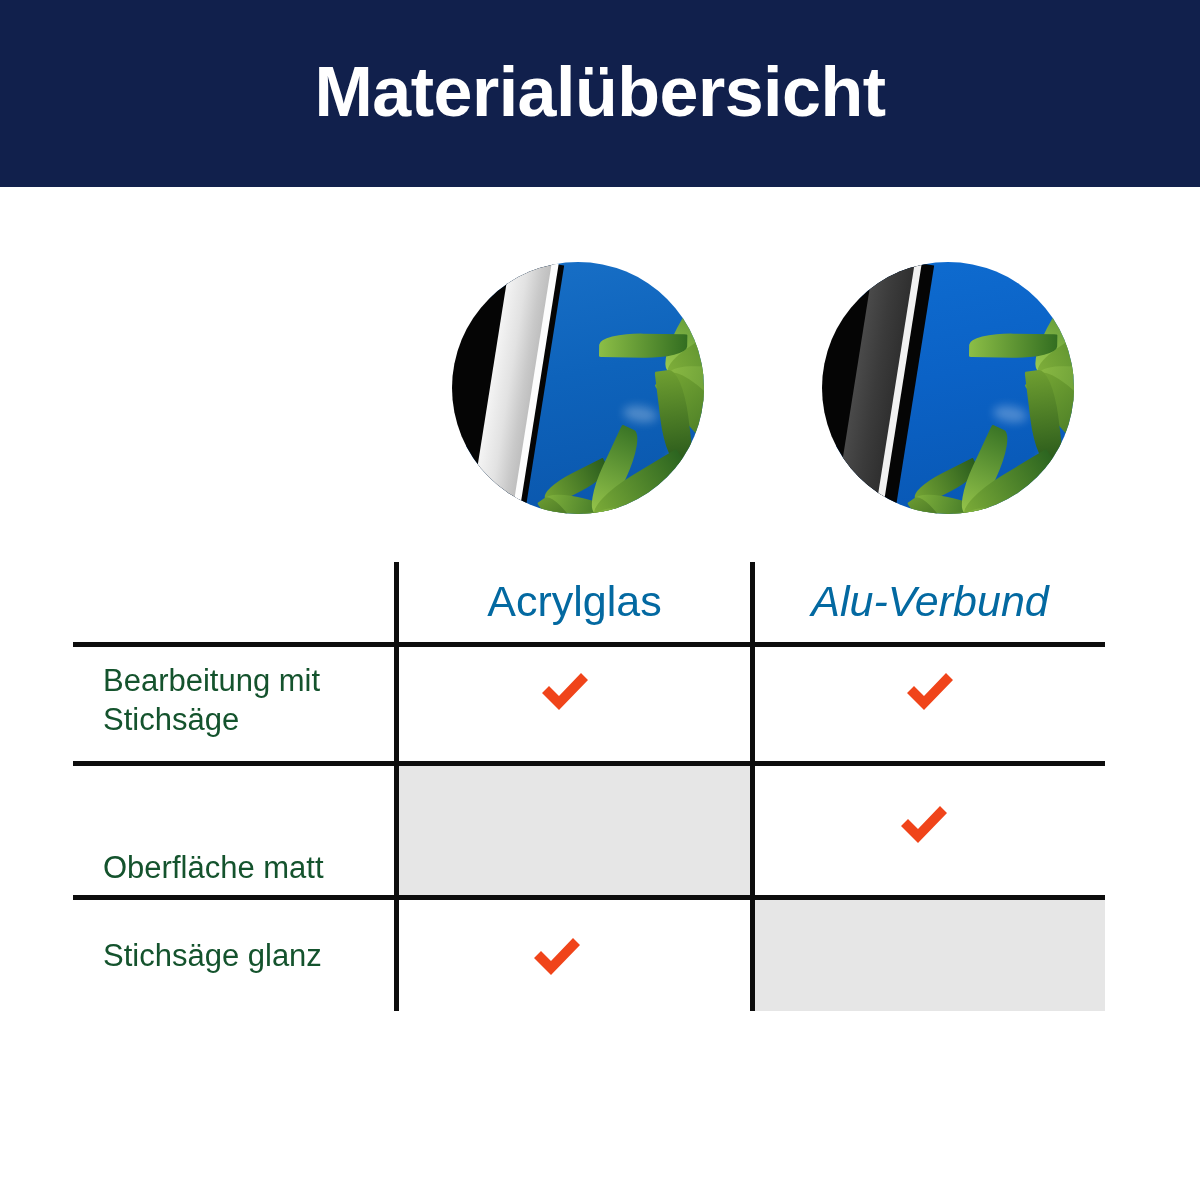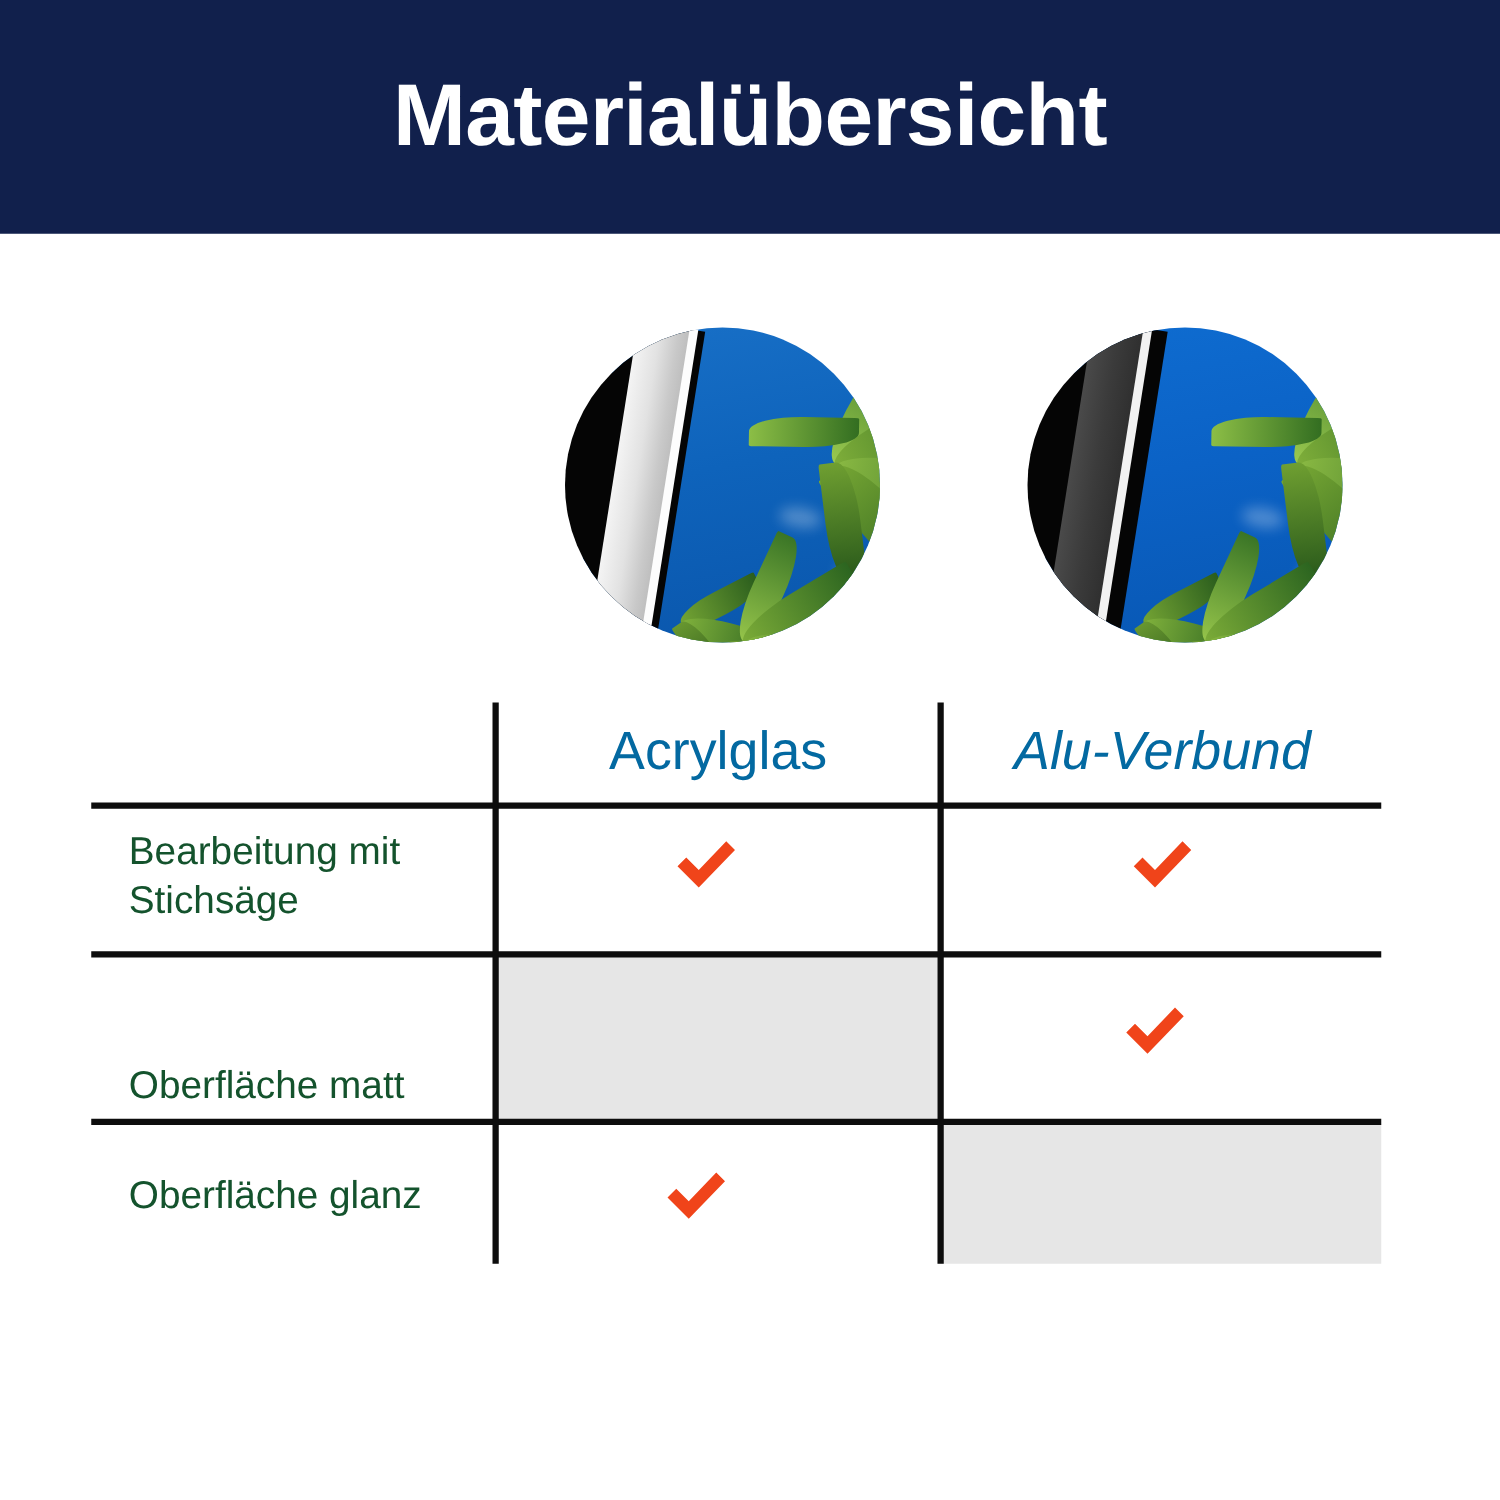--- a/index.html
+++ b/index.html
@@ -365,21 +365,21 @@
       <div class="vline vl-2"></div>
 
       <div class="col-head ch-1">Acrylglas</div>
       <div class="col-head ch-2">Alu-Verbund</div>
 
       <div class="row-label rl-1">
         <div>Bearbeitung mit</div>
         <div>Stichsäge</div>
       </div>
       <div class="row-label rl-2">Oberfläche matt</div>
-      <div class="row-label rl-3">Oberfläche glanz</div>
+      <div class="row-label rl-3">Stichsäge glanz</div>
 
       <div class="check ck-r1c1">
         <svg viewBox="0 0 58 58" xmlns="http://www.w3.org/2000/svg">
           <path d="M6 30 L13 23 L23 33 L45 10 L52 17 L23 47 Z" fill="#F0441A"></path>
         </svg>
       </div>
       <div class="check ck-r1c2">
         <svg viewBox="0 0 58 58" xmlns="http://www.w3.org/2000/svg">
           <path d="M6 30 L13 23 L23 33 L45 10 L52 17 L23 47 Z" fill="#F0441A"></path>
         </svg>

